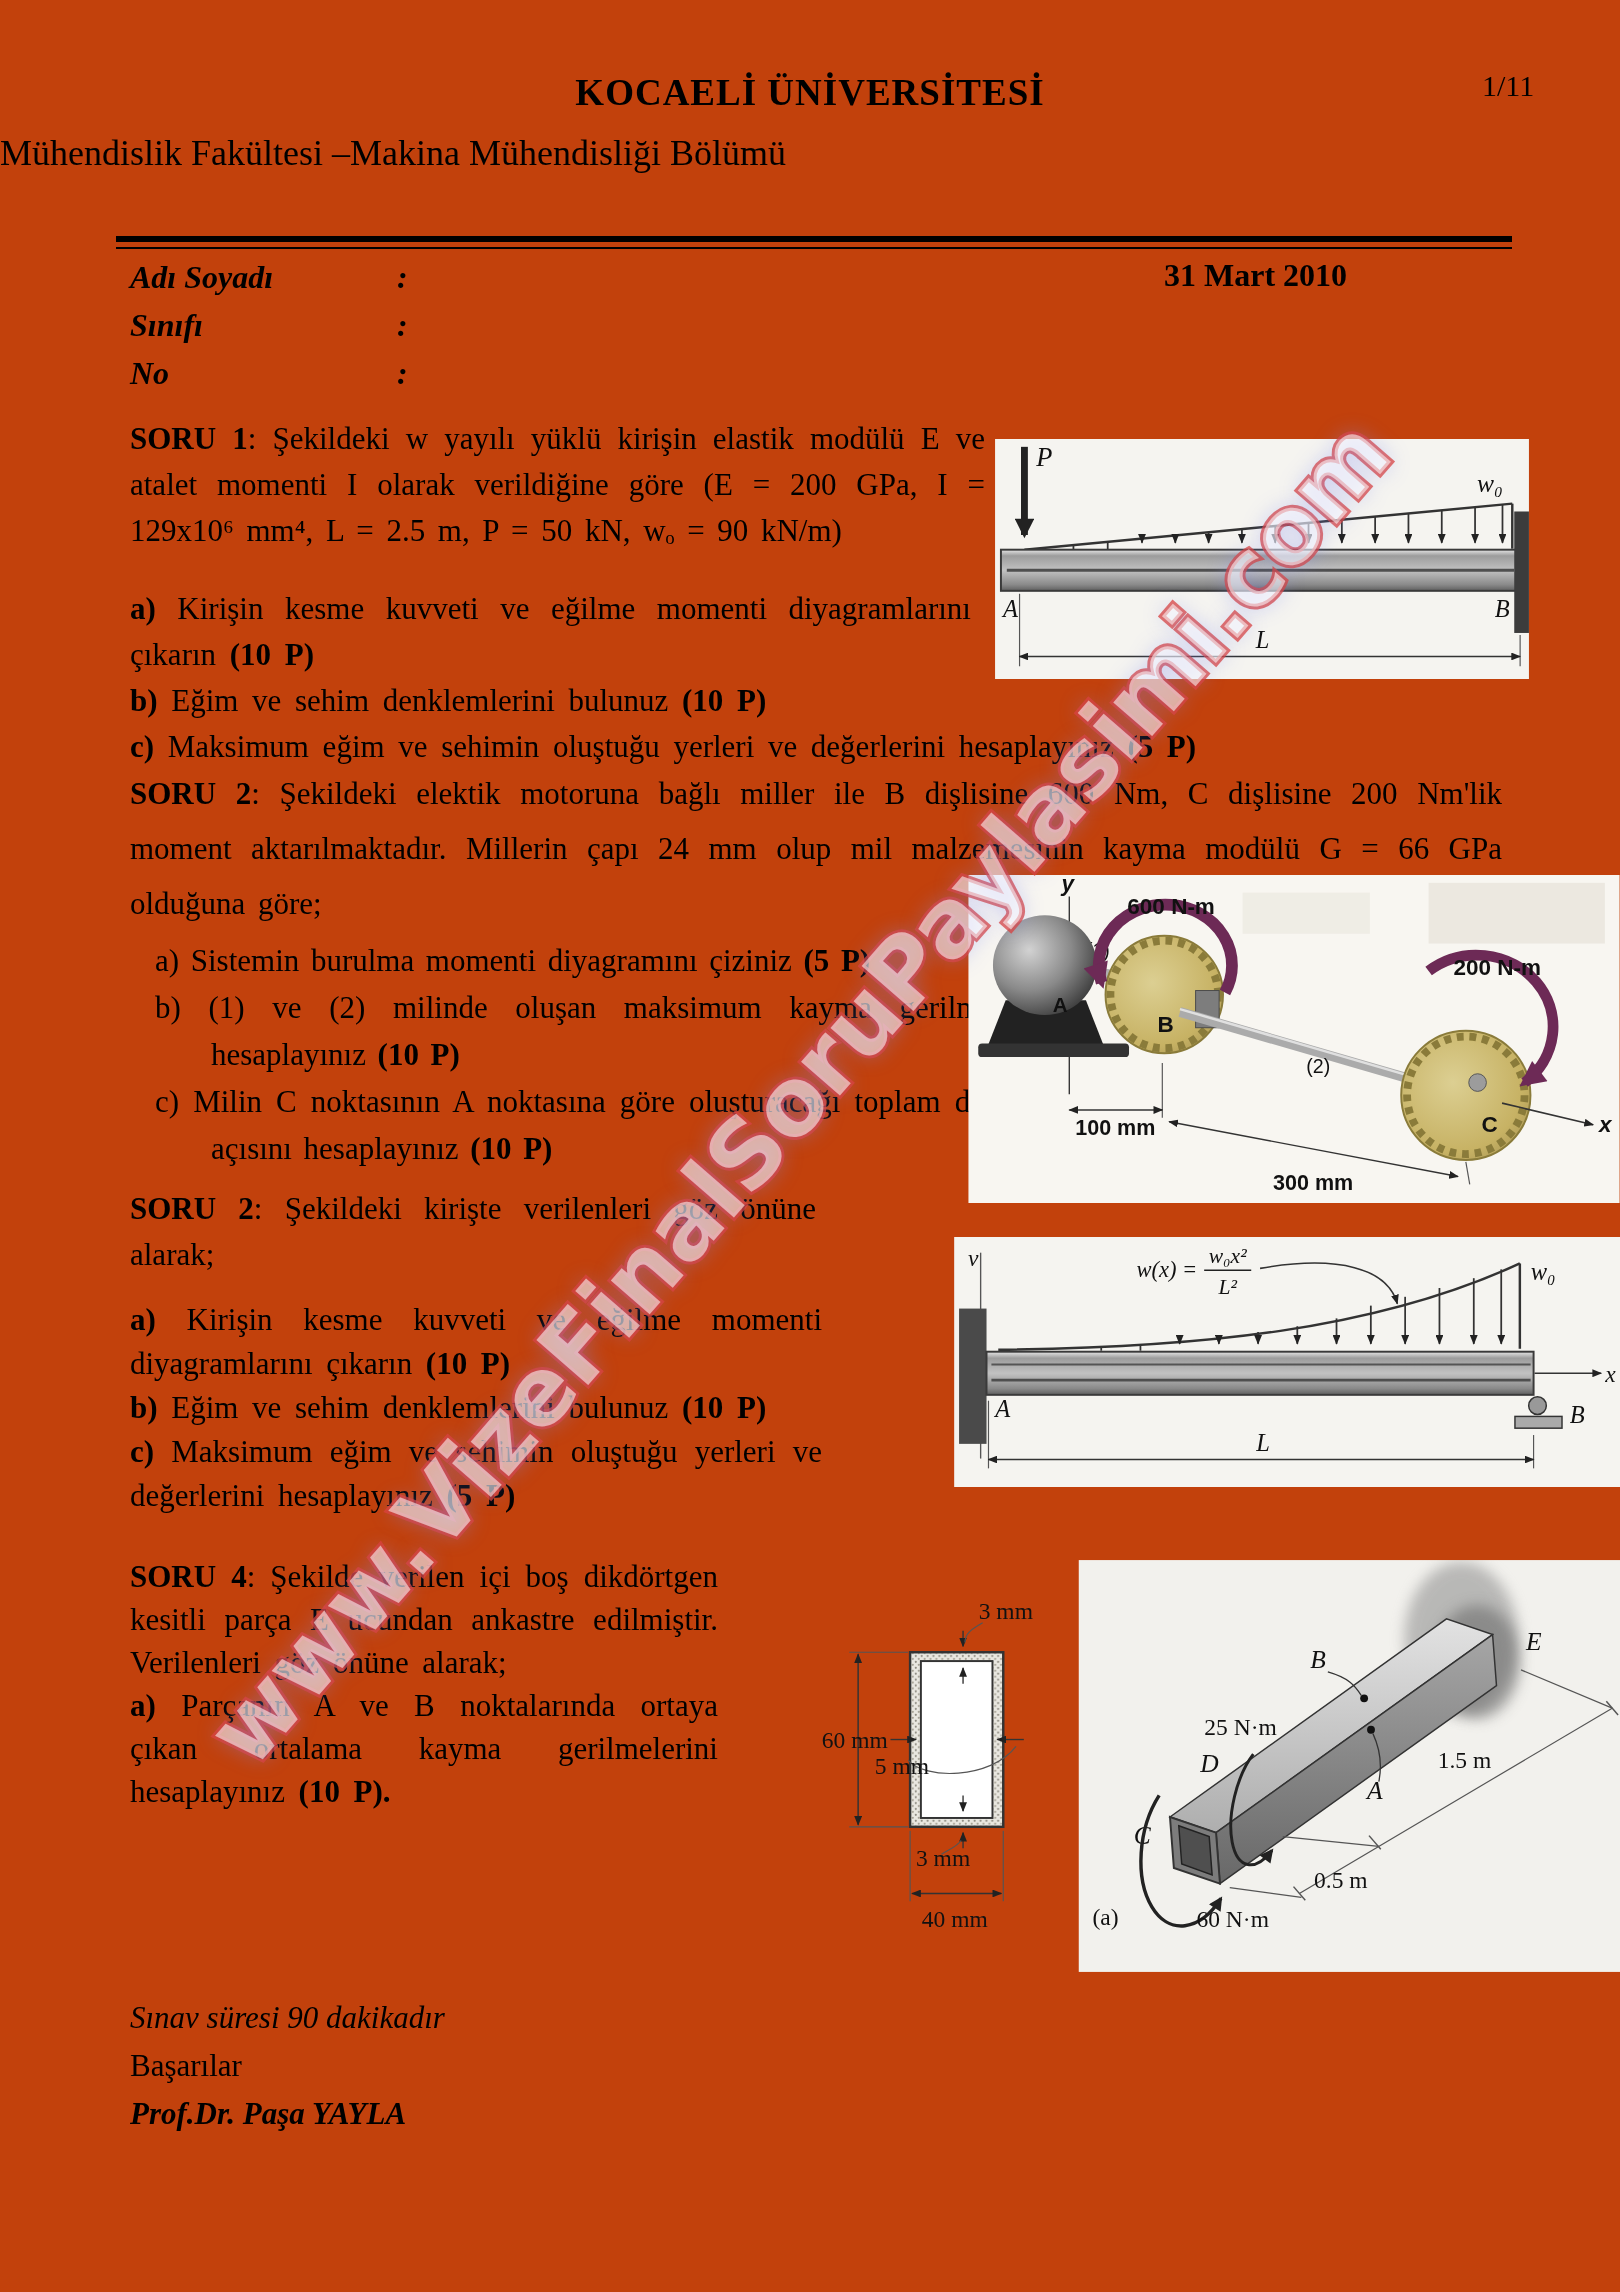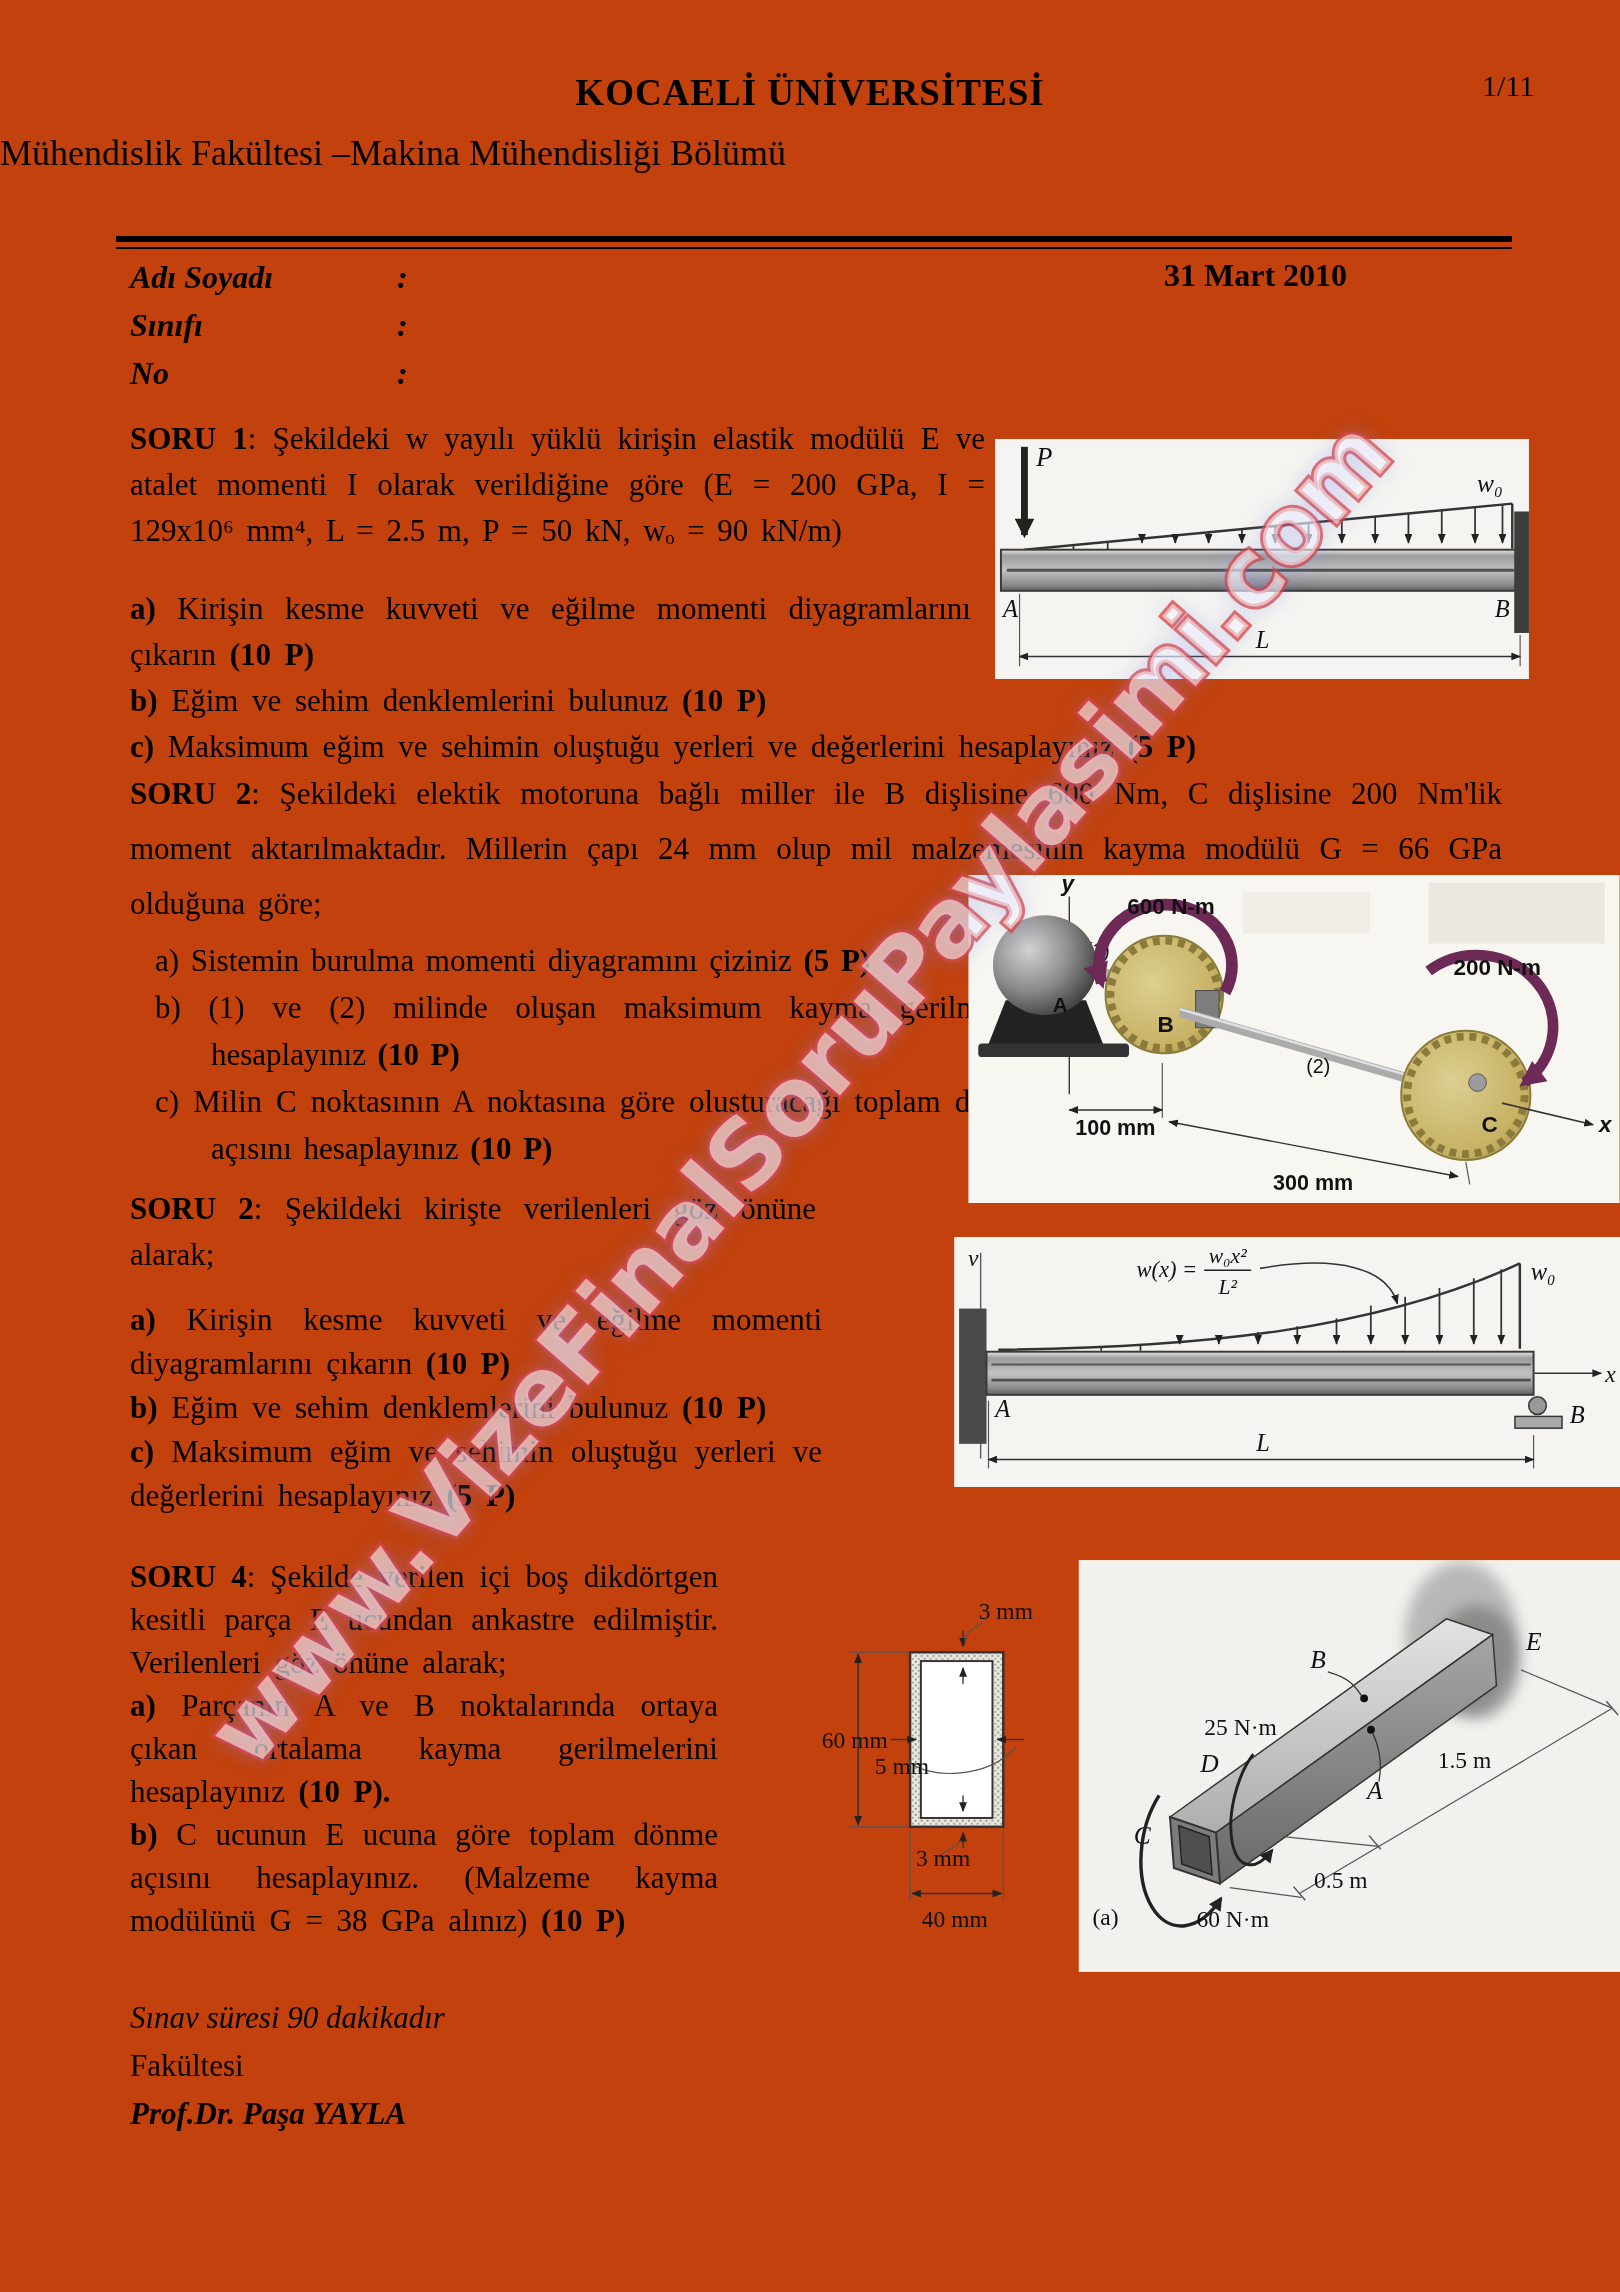--- a/index.html
+++ b/index.html
@@ -256,21 +256,20 @@
 
     <line x1="35" y1="167" x2="35" y2="236" stroke="#555" stroke-width="1.2"></line>
     <line x1="591" y1="202" x2="591" y2="236" stroke="#555" stroke-width="1.2"></line>
     <line x1="35" y1="227" x2="591" y2="227" stroke="#333" stroke-width="1.6" marker-start="url(#arrS)" marker-end="url(#arrS)"></line>
     <text x="315" y="218" font-size="25" class="it" text-anchor="middle">L</text>
   </svg>
 
   <div class="abs" style="left:130px;top:1555px;width:588px;font-size:31px;line-height:43px;">
     <div class="item" style="width:588px"><b>SORU 4</b><span>: Şekilde verilen içi boş dikdörtgen kesitli parça E ucundan ankastre edilmiştir. Verilenleri göz önüne alarak;</span></div>
     <div class="item" style="width:588px"><b>a)</b><span> Parçanın A ve B noktalarında ortaya çıkan ortalama kayma gerilmelerini hesaplayınız </span><b>(10 P).</b></div>
-    <div class="item" style="width:588px"><b>b)</b><span> C ucunun E ucuna göre toplam dönme açısını hesaplayınız. (Malzeme kayma modülünü G = 38 GPa alınız) </span><b>(10 P)</b></div>
   </div>
 
   <svg class="abs" style="left:814px;top:1560px" width="809" height="412" viewBox="0 0 825 420">
     <rect x="270" y="0" width="555" height="420" fill="#f2f1ed"></rect>
 
     <g>
       <rect x="98" y="94" width="95" height="178" fill="url(#dots)" stroke="#333" stroke-width="2.5"></rect>
       <rect x="109" y="103" width="73" height="160" fill="#ffffff" stroke="#333" stroke-width="2"></rect>
 
       <line x1="152" y1="72" x2="152" y2="88" stroke="#333" stroke-width="1.4" marker-end="url(#arrS)"></line>
@@ -329,20 +328,20 @@
       <line x1="808" y1="144" x2="820" y2="158" stroke="#555" stroke-width="1.5"></line>
       <line x1="566" y1="281" x2="578" y2="295" stroke="#555" stroke-width="1.5"></line>
       <line x1="489" y1="333" x2="501" y2="347" stroke="#555" stroke-width="1.5"></line>
       <text x="636" y="212" font-size="24">1.5 m</text>
       <text x="510" y="334" font-size="24">0.5 m</text>
     </g>
   </svg>
 
   <div class="abs footer">
     <div class="f-it">Sınav süresi 90 dakikadır</div>
-    <div>Fakültesi</div>
+    <div>Başarılar</div>
     <div class="f-bi">Prof.Dr. Paşa YAYLA</div>
   </div>
 
   <div class="abs watermark">www.VizeFinalSoruPaylasimi.com</div>
 
 </div>
 
 
 </body></html>

